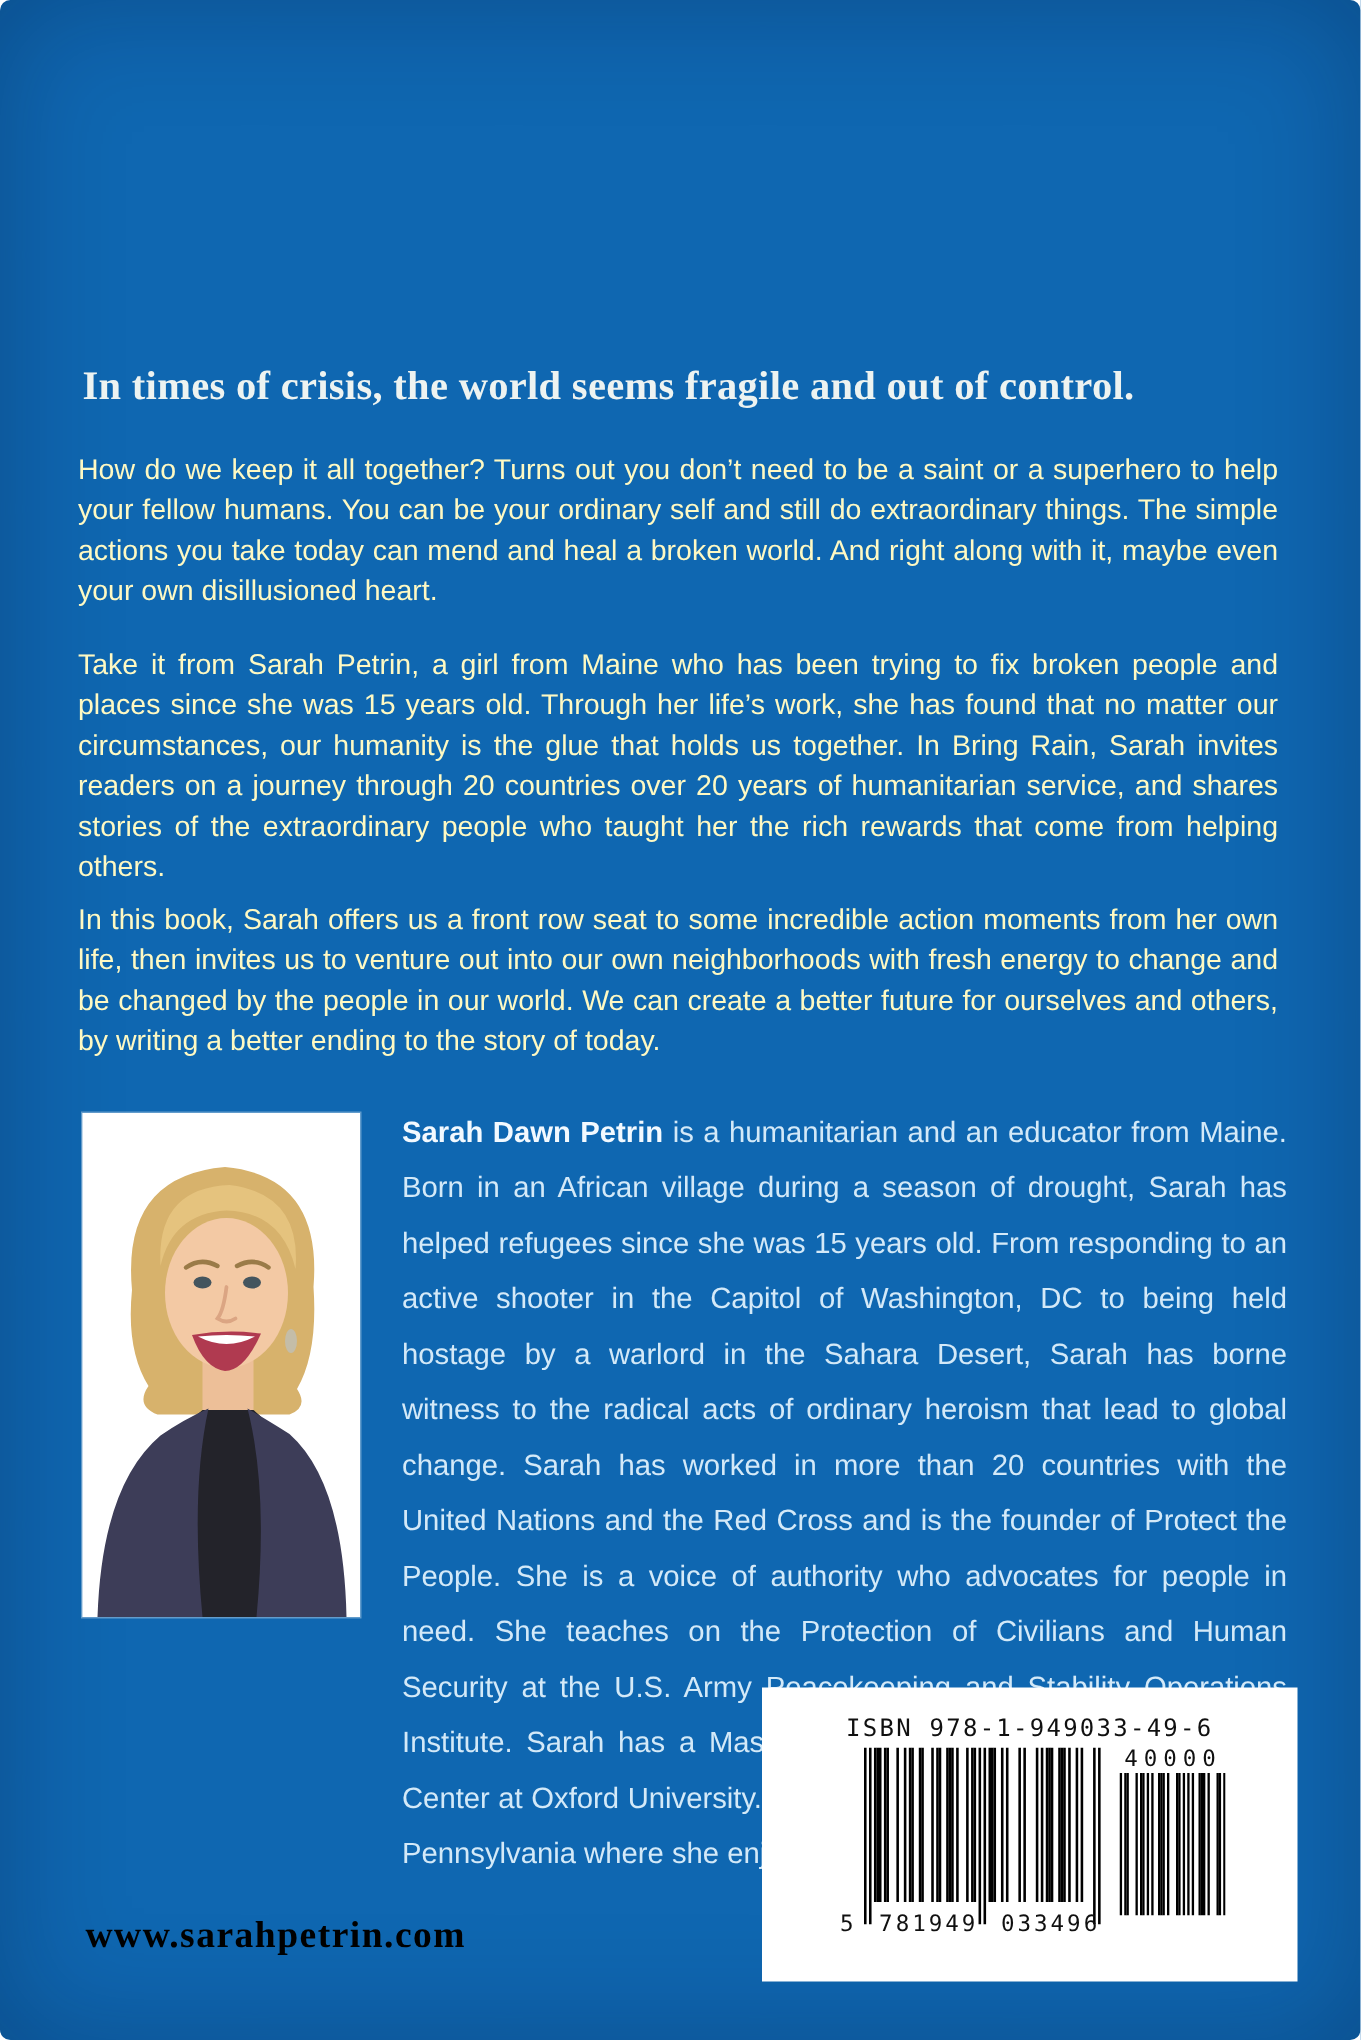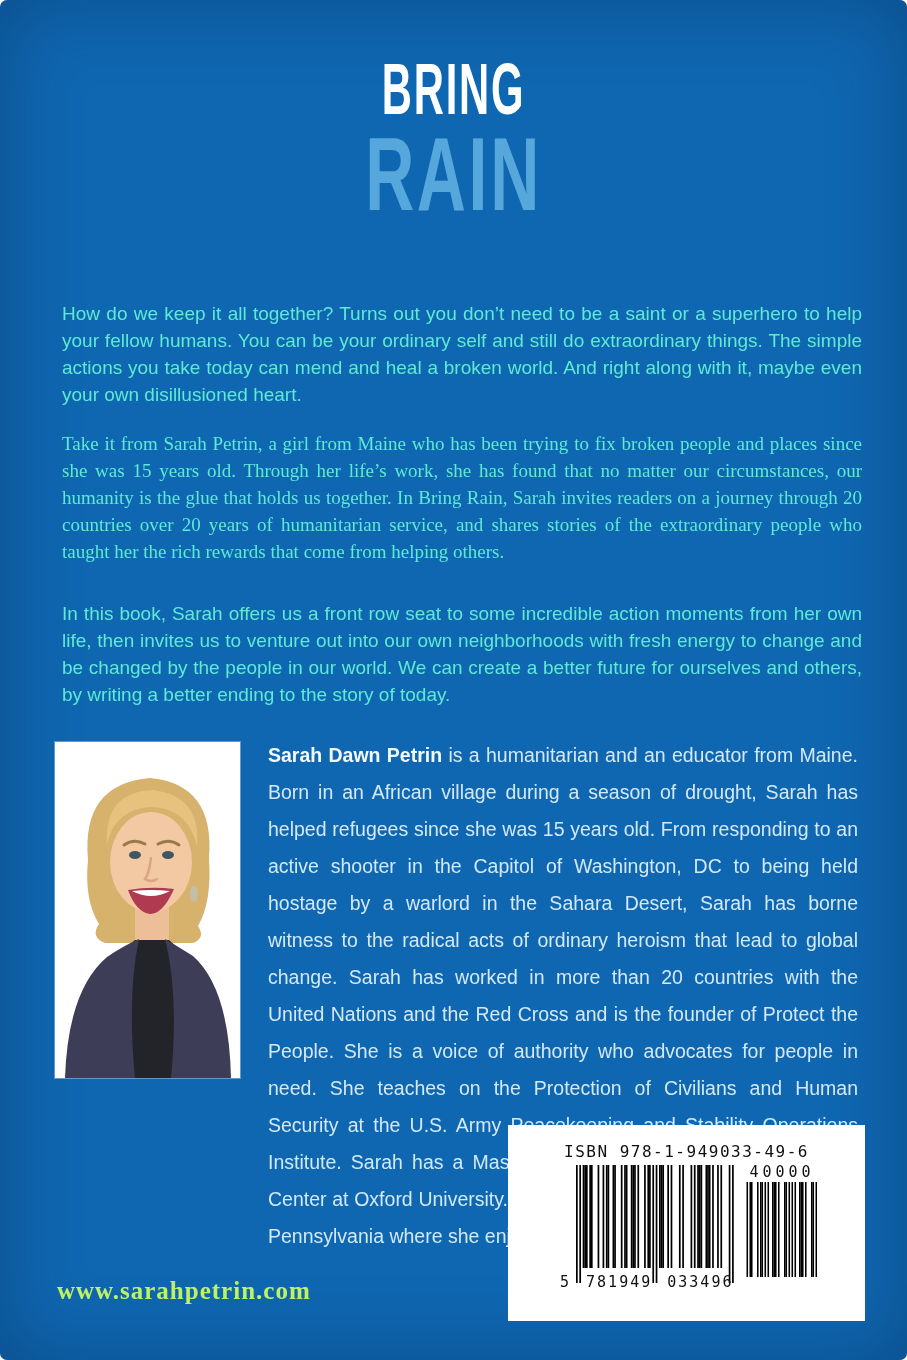--- a/index.html
+++ b/index.html
@@ -23,40 +23,40 @@
     letter-spacing:4px;transform:scaleX(.66);transform-origin:center;
   }
   
   .headline{
     position:absolute;left:55px;top:242px;width:810px;margin:0;
     font-family:"Liberation Serif", serif;font-weight:700;font-size:27px;
     color:#edf3f1;white-space:nowrap;letter-spacing:.2px;
   }
   
   .body-para{
-    position:absolute;left:62px;width:800px;margin:0;
-    font-size:19px;line-height:27px;text-align:justify;color:#5eead4;
-  }
-  .p1{top:300px;} .p2{top:430px;font-family:Liberation Serif, serif;} .p3{top:600px;}
+    position:absolute;left:52px;width:800px;margin:0;
+    font-size:19px;line-height:27px;text-align:justify;color:#fef9c3;
+  }
+  .p1{top:300px;} .p2{top:430px;} .p3{top:600px;}
   
   .photo{
     position:absolute;left:55px;top:742px;width:185px;height:336px;
     background:#ffffff;box-shadow:0 0 0 1px rgba(255,255,255,.35);
   }
   .photo svg{display:block;width:185px;height:336px;}
   .bio-text{
     position:absolute;left:268px;top:737px;width:590px;margin:0;
     font-size:19.5px;line-height:37px;text-align:justify;color:#d3e9f8;
   }
   .bio-text b{color:#f2f9ff;}
   
   .website{
     position:absolute;left:57px;top:1277px;
     font-family:"Liberation Serif", serif;font-weight:700;font-size:25px;
-    letter-spacing:1px;color:#bef264;
+    letter-spacing:1px;color:#000000;
   }
   .barcode-box{
     position:absolute;left:508px;top:1125px;width:357px;height:196px;
     background:#ffffff;
   }
   .isbn-label{
     position:absolute;top:17px;left:0;width:100%;text-align:center;
     font-family:"DejaVu Sans Mono", monospace;font-size:16px;letter-spacing:1.5px;
     color:#101010;
   }
@@ -71,25 +71,22 @@
     font-family:"DejaVu Sans Mono", monospace;font-size:15px;letter-spacing:4px;
     color:#101010;
   }
   .ean5-svg{position:absolute;left:237px;top:57px;}
 </style>
 </head>
 <body>
 
 <div class="page">
 
-  <header class="title-block">
-    <span class="title-line1">BRING</span>
-    <span class="title-line2" style="color: rgb(86, 168, 220);">RAIN</span>
-  </header>
-
+
+  <h1 class="headline">In times of crisis, the world seems fragile and out of control.</h1>
 
   <p class="body-para p1">How do we keep it all together? Turns out you don’t need to be a saint or a superhero to help your fellow humans. You can be your ordinary self and still do extraordinary things. The simple actions you take today can mend and heal a broken world. And right along with it, maybe even your own disillusioned heart.</p>
   <p class="body-para p2">Take it from Sarah Petrin, a girl from Maine who has been trying to fix broken people and places since she was 15 years old. Through her life’s work, she has found that no matter our circumstances, our humanity is the glue that holds us together. In Bring Rain, Sarah invites readers on a journey through 20 countries over 20 years of humanitarian service, and shares stories of the extraordinary people who taught her the rich rewards that come from helping others.</p>
   <p class="body-para p3">In this book, Sarah offers us a front row seat to some incredible action moments from her own life, then invites us to venture out into our own neighborhoods with fresh energy to change and be changed by the people in our world. We can create a better future for ourselves and others, by writing a better ending to the story of today.</p>
 
   <section>
     <div class="photo">
       <svg viewBox="0 0 185 336" xmlns="http://www.w3.org/2000/svg">
         <rect width="185" height="336" fill="#ffffff"></rect>
 

